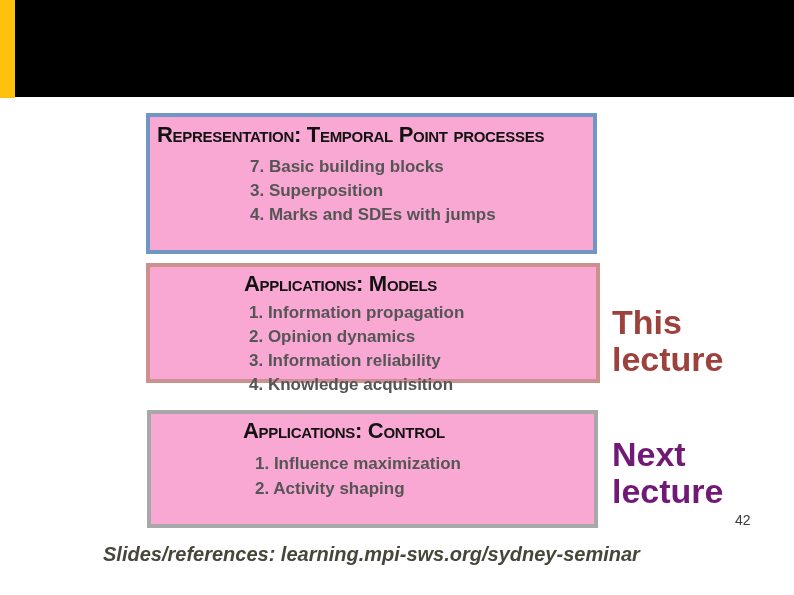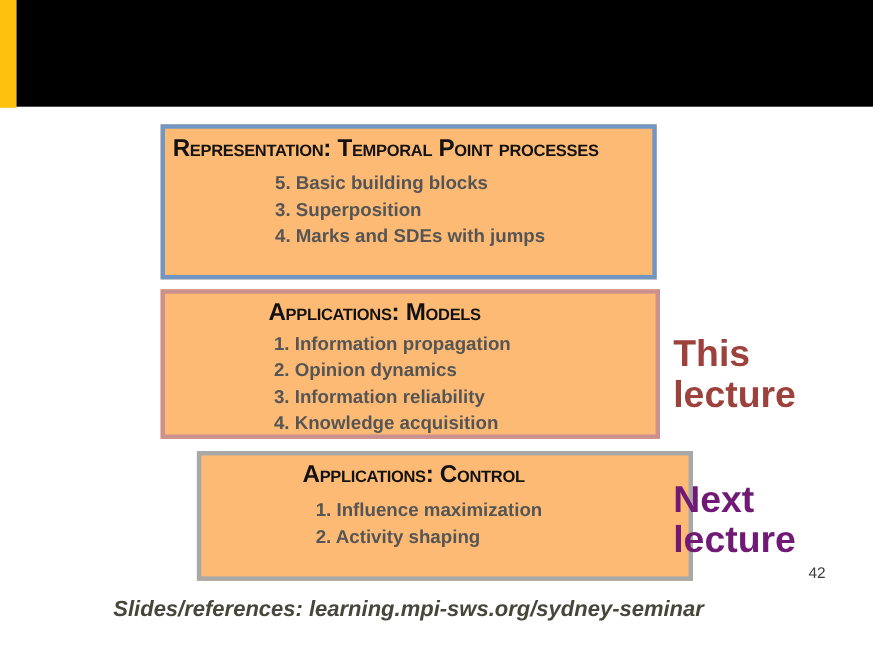--- a/index.html
+++ b/index.html
@@ -2,24 +2,24 @@
 <html><head>
 <meta charset="utf-8">
 <style>
   html,body{margin:0;padding:0;background:#ffffff;}
   .slide{
     position:relative;width:794px;height:595px;background:#ffffff;
     font-family:"Liberation Sans",sans-serif;overflow:hidden;
   }
   .accent-stripe{position:absolute;left:0;top:0;width:15px;height:98px;}
   .header-bar{position:absolute;left:15px;top:0;width:779px;height:97px;}
-  .topic-box{position:absolute;box-sizing:border-box;border:4px solid #fca5a5;background:#fdba74;}
+  .topic-box{position:absolute;box-sizing:border-box;border:4px solid #fca5a5;background:#f9a8d4;}
   .box-rep{left:146px;top:113px;width:451px;height:141px;}
-  .box-models{left:146px;top:263px;width:454px;height:136px;}
-  .box-control{left:147px;top:410px;width:451px;height:118px;margin-left:32px;}
+  .box-models{left:146px;top:263px;width:454px;height:120px;}
+  .box-control{left:147px;top:410px;width:451px;height:118px;}
   .box-title{
     font-variant:small-caps;font-weight:bold;color:#121212;
     font-size:22px;letter-spacing:-0.3px;white-space:nowrap;line-height:26px;
   }
   .box-rep .box-title{margin:5px 0 0 7px;}
   .box-models .box-title{margin:4px 0 0 94px;}
   .box-control .box-title{margin:4px 0 0 92px;}
   .box-items{font-weight:bold;color:#555555;font-size:17px;}
   .box-rep .box-items{margin:7px 0 0 100px;line-height:24px;}
   .box-models .box-items{margin:4px 0 16px 99px;line-height:24px;}
@@ -44,21 +44,21 @@
 <body>
 
 <div class="slide">
 
   <div class="accent-stripe" style="background-color: rgb(254, 193, 13);"></div>
   <div class="header-bar" style="background-color: rgb(0, 0, 0);"></div>
 
   <div class="topic-box box-rep" style="border-color: rgb(114, 150, 196);">
     <div class="box-title">Representation: Temporal Point processes</div>
     <div class="box-items">
-      <div class="list-item">5. Basic building blocks</div>
+      <div class="list-item">7. Basic building blocks</div>
       <div class="list-item">3. Superposition</div>
       <div class="list-item">4. Marks and SDEs with jumps</div>
     </div>
   </div>
 
   <div class="topic-box box-models" style="border-color: rgb(204, 144, 142);">
     <div class="box-title">Applications: Models</div>
     <div class="box-items">
       <div class="list-item">1. Information propagation</div>
       <div class="list-item">2. Opinion dynamics</div>

